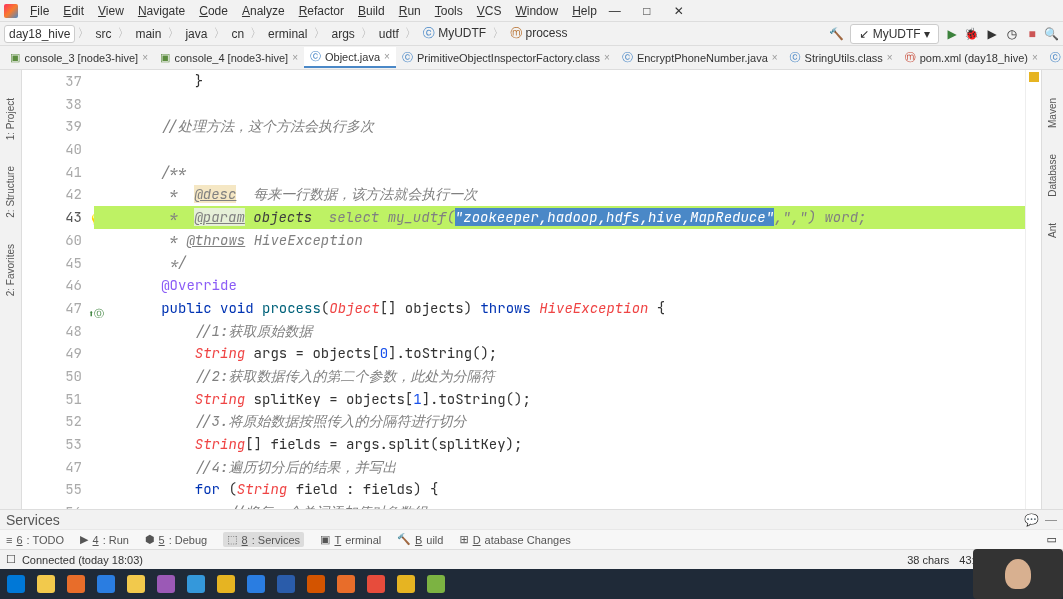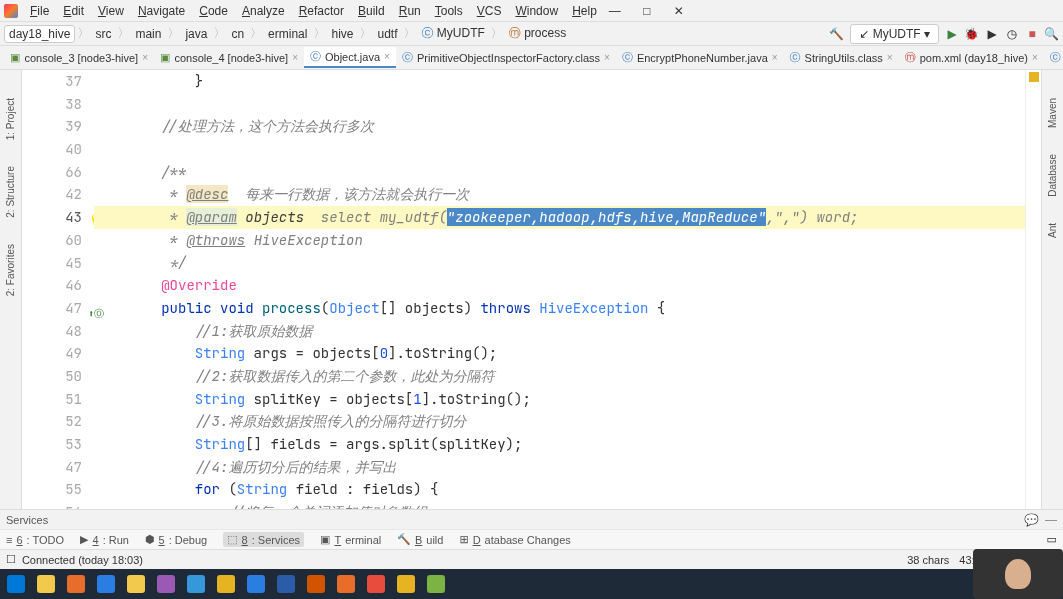--- a/index.html
+++ b/index.html
@@ -26,37 +26,37 @@
 .body { display: flex; flex: 1; overflow: hidden; }
 .leftrail { width: 22px; background: #f2f2f2; border-right: 1px solid #ddd; display: flex; flex-direction: column; align-items: center; gap: 18px; padding-top: 24px; }
 .railbtn { writing-mode: vertical-lr; transform: rotate(180deg); font-size: 10px; cursor: pointer; padding: 4px 2px; color: #555; }
 .editor { flex: 1; display: flex; background: #fff; font-family: "JetBrains Mono", Consolas, monospace; font-size: 14px; overflow: hidden; position: relative; }
 .gutter { width: 72px; background: #fff; text-align: right; color: #aaa; padding-right: 12px; user-select: none; }
 .gutter .ln { height: 22.7px; line-height: 22.7px; position: relative; }
 .gutter .ln.cur { color: #555; }
 .gmark { position: absolute; right: -18px; top: 4px; width: 12px; height: 12px; }
 .code { flex: 1; white-space: pre; line-height: 22.7px; position: relative; }
 .code .line { height: 22.7px; }
-.code .line.cur { background: #fef9c3; }
+.code .line.cur { background: #bef264; }
 .rightrail { width: 22px; background: #f2f2f2; border-left: 1px solid #ddd; display: flex; flex-direction: column; align-items: center; gap: 18px; padding-top: 24px; }
 .botbar { height: 20px; background: #f2f2f2; border-top: 1px solid #ddd; display: flex; align-items: center; padding: 0 6px; }
 .toolstrip { height: 20px; background: #f7f7f7; border-top: 1px solid #e8e8e8; display: flex; align-items: center; gap: 16px; padding: 0 6px; font-size: 11px; }
 .toolitem { display: flex; align-items: center; gap: 4px; cursor: pointer; color: #555; }
 .toolitem.active { background: #dcdcdc; padding: 1px 4px; border-radius: 2px; }
 .statusbar { height: 20px; background: #f2f2f2; border-top: 1px solid #ddd; display: flex; align-items: center; padding: 0 6px; font-size: 11px; }
 .statusright { margin-left: auto; display: flex; gap: 10px; }
 .taskbar { height: 30px; background: #1f2a38; display: flex; align-items: center; padding: 0 4px; gap: 6px; position: relative; }
 .taskicon { width: 24px; height: 24px; display: flex; align-items: center; justify-content: center; cursor: pointer; border-radius: 2px; }
 
 .cm-comment { color: #808080; font-style: italic; }
-.cm-doctag { color: #808080; font-style: italic; text-decoration: underline; background: #e6f0d8; }
+.cm-doctag { color: #808080; font-style: italic; text-decoration: underline; background: #e6f0d8; margin-left: 8px; }
 .cm-doctag2 { color: #808080; font-style: italic; text-decoration: underline; }
-.cm-ann { color: #ec4899; }
+.cm-ann { color: #8b5cf6; }
 .cm-kw { color: #0033b3; }
-.cm-type { color: #3b82f6; }
+.cm-type { color: #ef4444; font-style: italic; }
 .cm-method { color: #00627a; }
 .cm-num { color: #1750eb; }
 .cm-param { color: #3d3d3d; font-style: italic; }
 .cm-sel { background: #4a88c7; color: #fff; font-style: italic; }
 .desc-hl { background: #f5e7c4; }
 </style>
 </head>
 <body>
 
 <div class="window">
@@ -92,21 +92,21 @@
         <span class="crumb">src</span>
         <span class="sep">〉</span>
         <span class="crumb">main</span>
         <span class="sep">〉</span>
         <span class="crumb">java</span>
         <span class="sep">〉</span>
         <span class="crumb">cn</span>
         <span class="sep">〉</span>
         <span class="crumb">erminal</span>
         <span class="sep">〉</span>
-        <span class="crumb">hive</span>
+        <span class="crumb">args</span>
         <span class="sep">〉</span>
         <span class="crumb">udtf</span>
         <span class="sep">〉</span>
         <span class="crumb"><span style="color:#4a88c7">ⓒ</span> MyUDTF</span>
         <span class="sep">〉</span>
         <span class="crumb"><span style="color:#b87333">ⓜ</span> process</span>
       </div>
     <div class="navright">
       <span style="color:#3c823c">🔨</span>
       <span class="runsel">↙ <span>MyUDTF</span> ▾</span>
@@ -165,21 +165,21 @@
         <div class="railbtn">1: Project</div>
         <div class="railbtn">2: Structure</div>
         <div class="railbtn">2: Favorites</div>
       </div>
     <div class="editor">
       <div class="gutter" id="gutter">
           <div class="ln">37</div>
           <div class="ln">38</div>
           <div class="ln">39</div>
           <div class="ln">40</div>
-          <div class="ln">66</div>
+          <div class="ln">41</div>
           <div class="ln">42</div>
           <div class="ln cur">43<span class="gmark">💡</span></div>
           <div class="ln">60</div>
           <div class="ln">45</div>
           <div class="ln">46</div>
           <div class="ln">47<span class="gmark"><span style="color:#3c823c;font-size:10px">⬆Ⓞ</span></span></div>
           <div class="ln">48</div>
           <div class="ln">49</div>
           <div class="ln">50</div>
           <div class="ln">51</div>
@@ -195,21 +195,21 @@
       <div style="position:absolute;top:2px;right:2px;width:10px;height:10px;background:#e6b422"></div>
     </div>
     <div class="rightrail" id="rightrail">
         <div class="railbtn">Maven</div>
         <div class="railbtn">Database</div>
         <div class="railbtn">Ant</div>
       </div>
   </div>
 
   <div class="botbar">
-    <span style="font-size:11px;color:#555">Services</span>
+    <span style="font-size:14px;color:#555">Services</span>
     <span style="margin-left:auto;display:flex;gap:6px">
       <span>💬</span>
       <span style="color:#888">—</span>
     </span>
   </div>
 
   <div class="toolstrip" id="toolstrip">
     <span class="toolitem"><span>≡</span> <u>6</u>: TODO</span>
       <span class="toolitem"><span>▶</span> <u>4</u>: Run</span>
       <span class="toolitem"><span>⬢</span> <u>5</u>: Debug</span>

